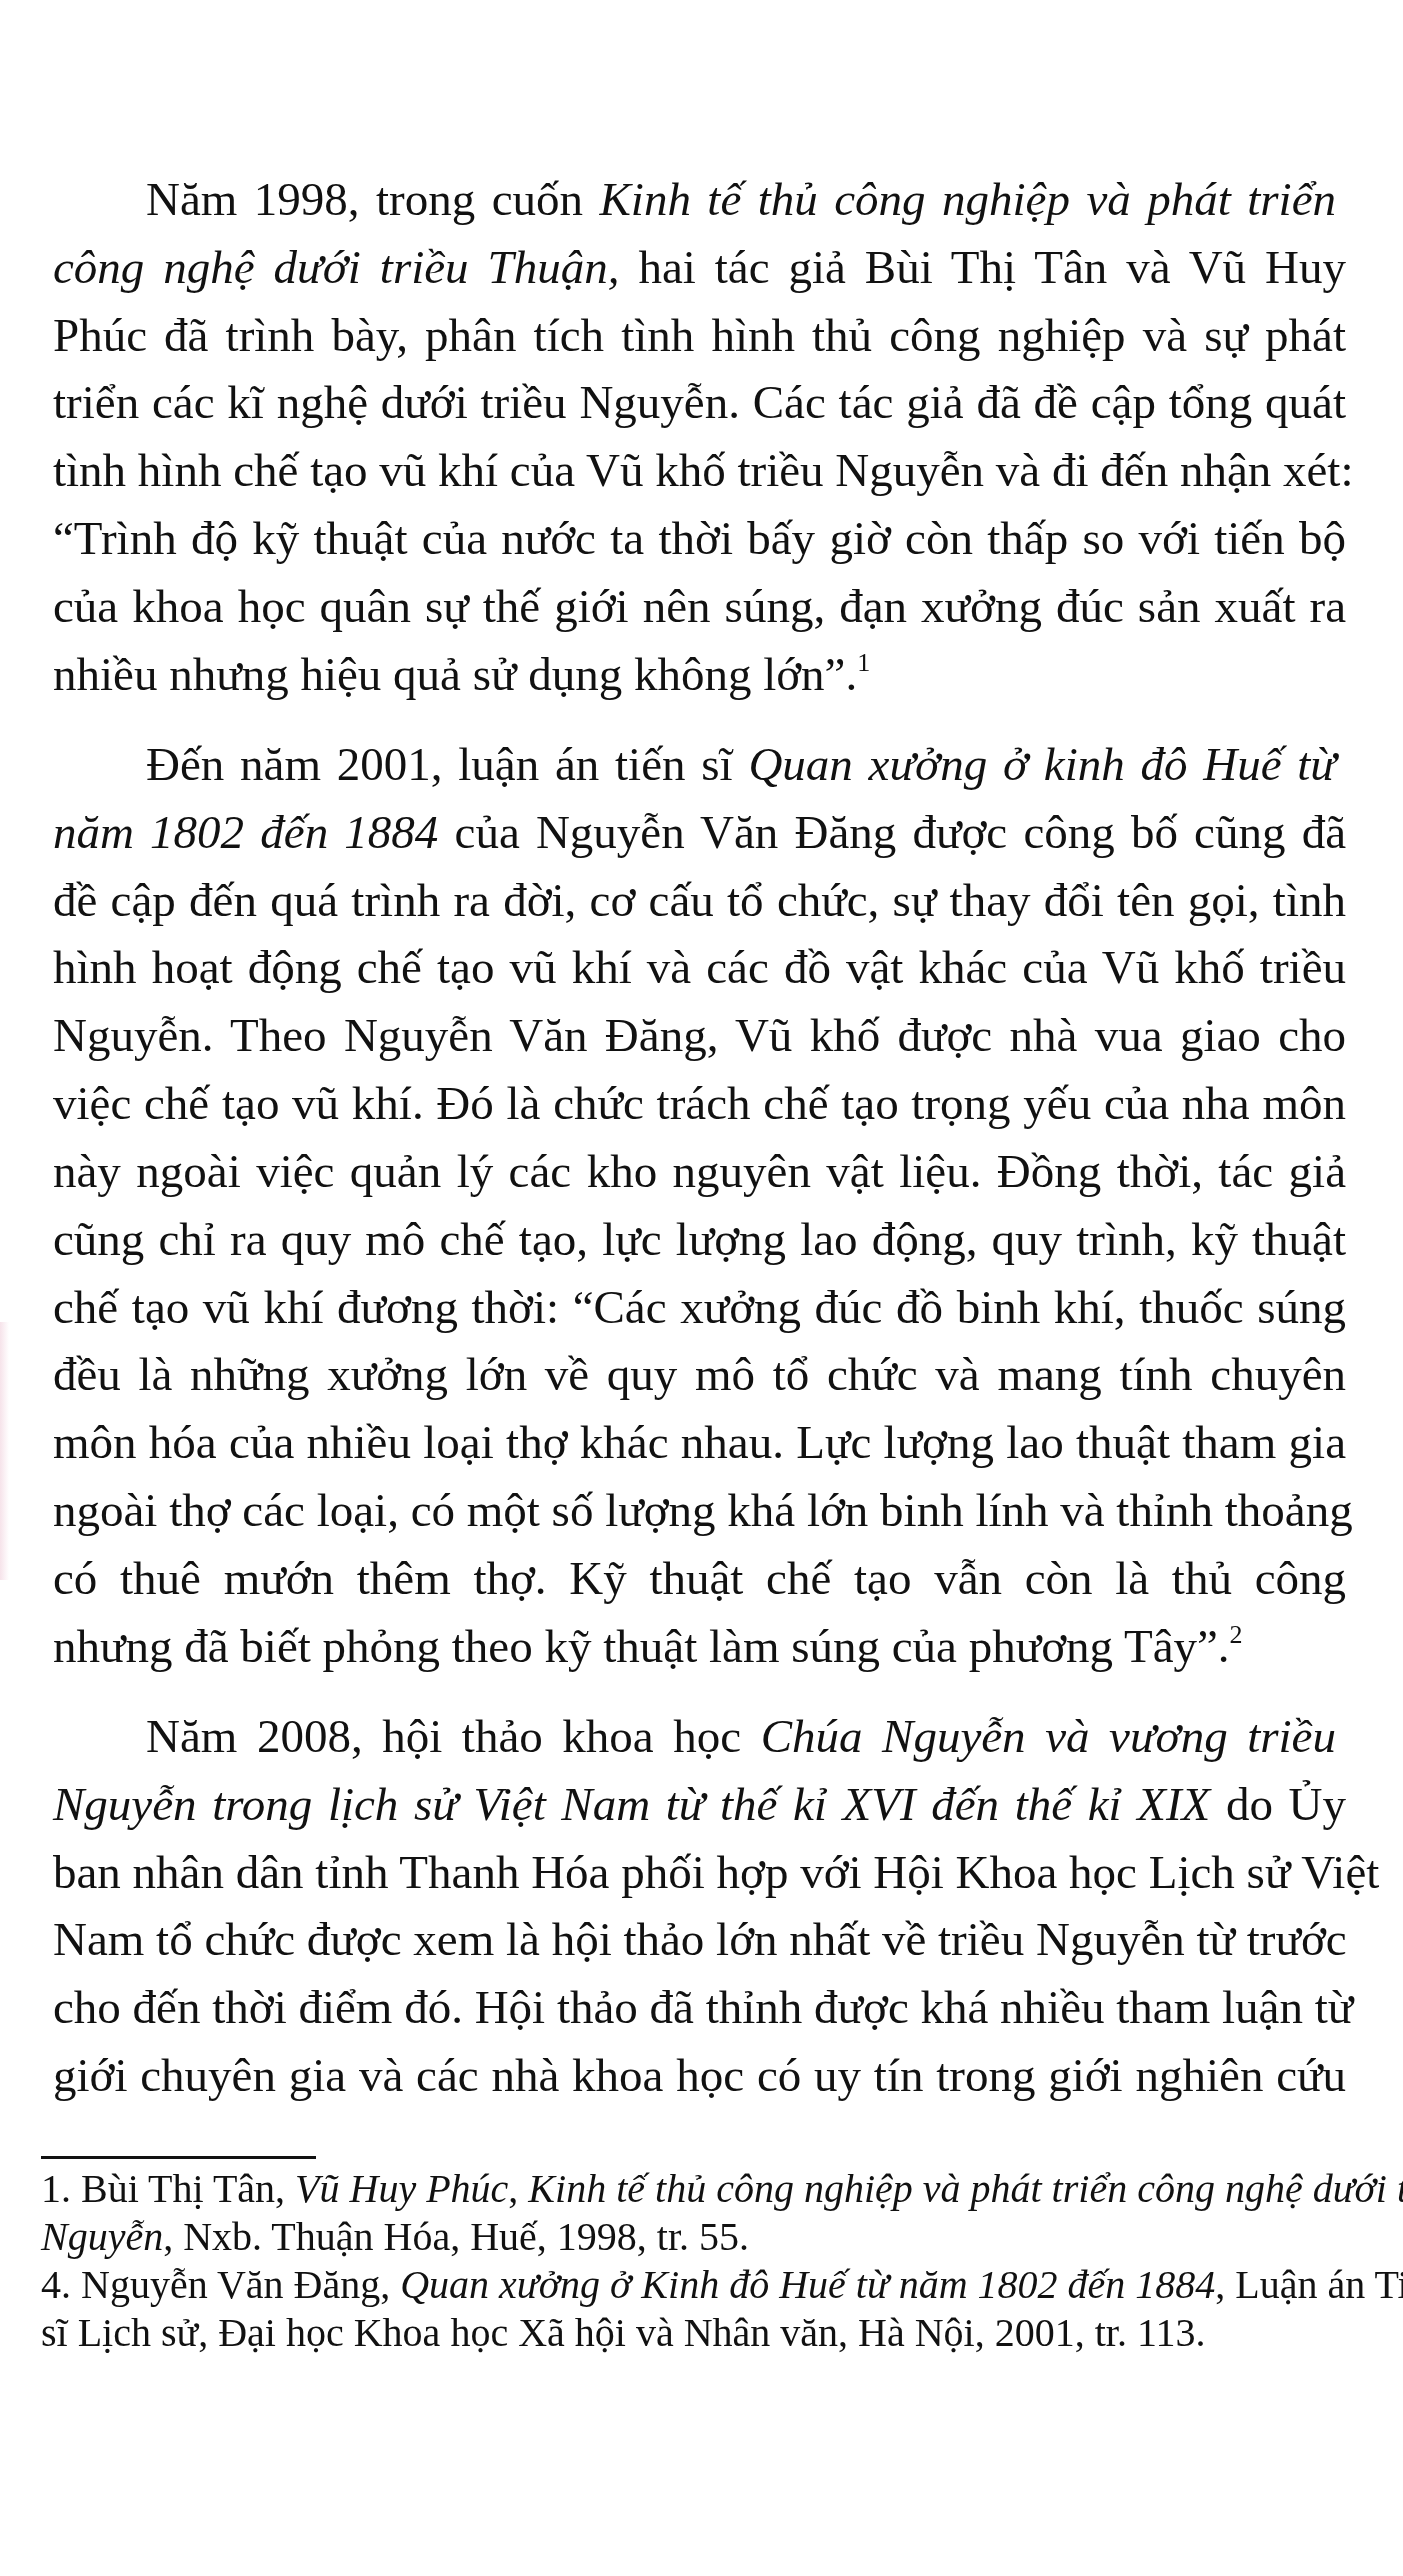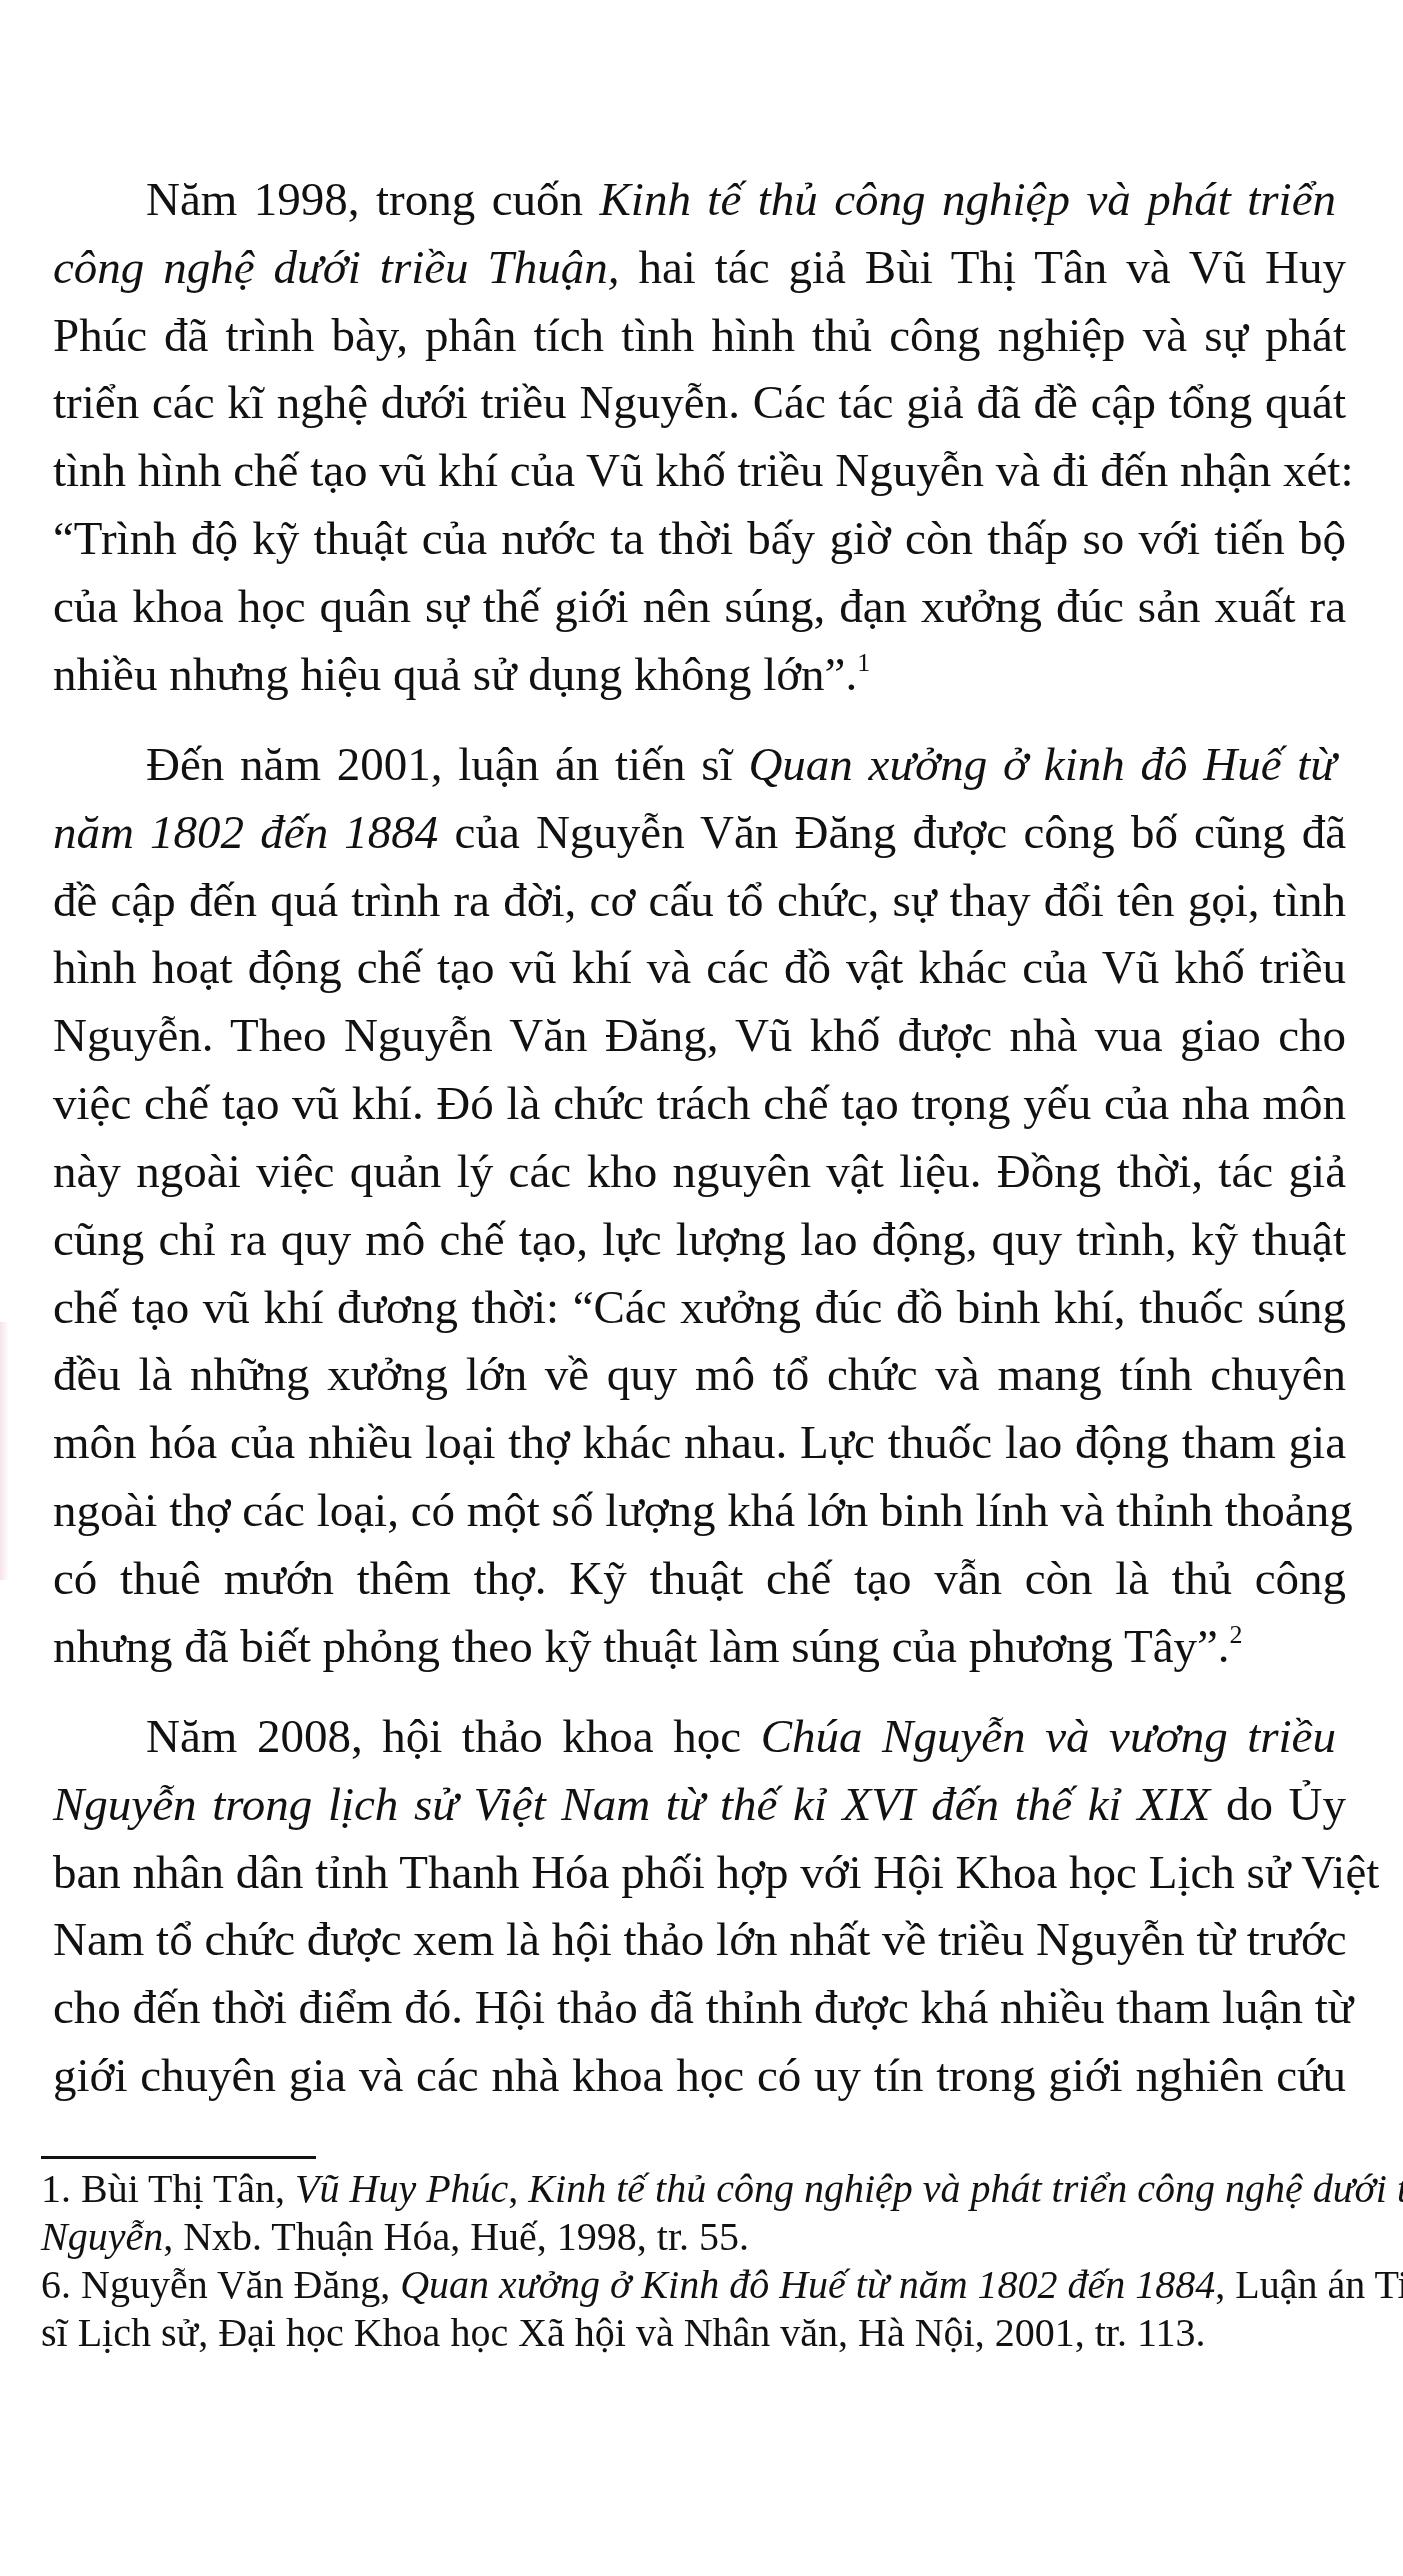--- a/index.html
+++ b/index.html
@@ -58,21 +58,21 @@
     <div class="line indent" style="top:730px"><span>Đến năm 2001, luận án tiến sĩ </span><span class="i">Quan xưởng ở kinh đô Huế từ</span></div>
     <div class="line" style="top:798px"><span class="i">năm 1802 đến 1884</span><span> của Nguyễn Văn Đăng được công bố cũng đã</span></div>
     <div class="line" style="top:866px"><span>đề cập đến quá trình ra đời, cơ cấu tổ chức, sự thay đổi tên gọi, tình</span></div>
     <div class="line" style="top:933px"><span>hình hoạt động chế tạo vũ khí và các đồ vật khác của Vũ khố triều</span></div>
     <div class="line" style="top:1001px"><span>Nguyễn. Theo Nguyễn Văn Đăng, Vũ khố được nhà vua giao cho</span></div>
     <div class="line" style="top:1069px"><span>việc chế tạo vũ khí. Đó là chức trách chế tạo trọng yếu của nha môn</span></div>
     <div class="line" style="top:1137px"><span>này ngoài việc quản lý các kho nguyên vật liệu. Đồng thời, tác giả</span></div>
     <div class="line" style="top:1205px"><span>cũng chỉ ra quy mô chế tạo, lực lượng lao động, quy trình, kỹ thuật</span></div>
     <div class="line" style="top:1273px"><span>chế tạo vũ khí đương thời: “Các xưởng đúc đồ binh khí, thuốc súng</span></div>
     <div class="line" style="top:1340px"><span>đều là những xưởng lớn về quy mô tổ chức và mang tính chuyên</span></div>
-    <div class="line" style="top:1408px"><span>môn hóa của nhiều loại thợ khác nhau. Lực thuốc lao động tham gia</span></div>
+    <div class="line" style="top:1408px"><span>môn hóa của nhiều loại thợ khác nhau. Lực lượng lao thuật tham gia</span></div>
     <div class="line" style="top:1476px"><span>ngoài thợ các loại, có một số lượng khá lớn binh lính và thỉnh thoảng</span></div>
     <div class="line" style="top:1544px"><span>có thuê mướn thêm thợ. Kỹ thuật chế tạo vẫn còn là thủ công</span></div>
     <div class="line last" style="top:1612px"><span>nhưng đã biết phỏng theo kỹ thuật làm súng của phương Tây”.</span><sup class="fnref">2</sup></div>
   </div>
 
   <div class="paragraph">
     <div class="line indent" style="top:1702px"><span>Năm 2008, hội thảo khoa học </span><span class="i">Chúa Nguyễn và vương triều</span></div>
     <div class="line" style="top:1770px"><span class="i">Nguyễn trong lịch sử Việt Nam từ thế kỉ XVI đến thế kỉ XIX</span><span> do Ủy</span></div>
     <div class="line" style="top:1838px"><span>ban nhân dân tỉnh Thanh Hóa phối hợp với Hội Khoa học Lịch sử Việt</span></div>
     <div class="line" style="top:1905px"><span>Nam tổ chức được xem là hội thảo lớn nhất về triều Nguyễn từ trước</span></div>
@@ -82,17 +82,17 @@
 </div>
 
 <div class="fn-rule"></div>
 
 <div class="footnotes">
   <div class="footnote">
     <div class="fn-line" style="top:2165px"><span>1. Bùi Thị Tân, </span><span class="i">Vũ Huy Phúc</span><span>, </span><span class="i">Kinh tế thủ công nghiệp và phát triển công nghệ dưới triều</span></div>
     <div class="fn-line last" style="top:2213px"><span class="i">Nguyễn</span><span>, Nxb. Thuận Hóa, Huế, 1998, tr. 55.</span></div>
   </div>
   <div class="footnote">
-    <div class="fn-line" style="top:2261px"><span>6. Nguyễn Văn Đăng, </span><span class="i">Quan xưởng ở Kinh đô Huế từ năm 1802 đến 1884</span><span>, Luận án Tiến</span></div>
+    <div class="fn-line" style="top:2261px"><span>4. Nguyễn Văn Đăng, </span><span class="i">Quan xưởng ở Kinh đô Huế từ năm 1802 đến 1884</span><span>, Luận án Tiến</span></div>
     <div class="fn-line last" style="top:2309px"><span>sĩ Lịch sử, Đại học Khoa học Xã hội và Nhân văn, Hà Nội, 2001, tr. 113.</span></div>
   </div>
 </div>
 
 
 </body></html>

